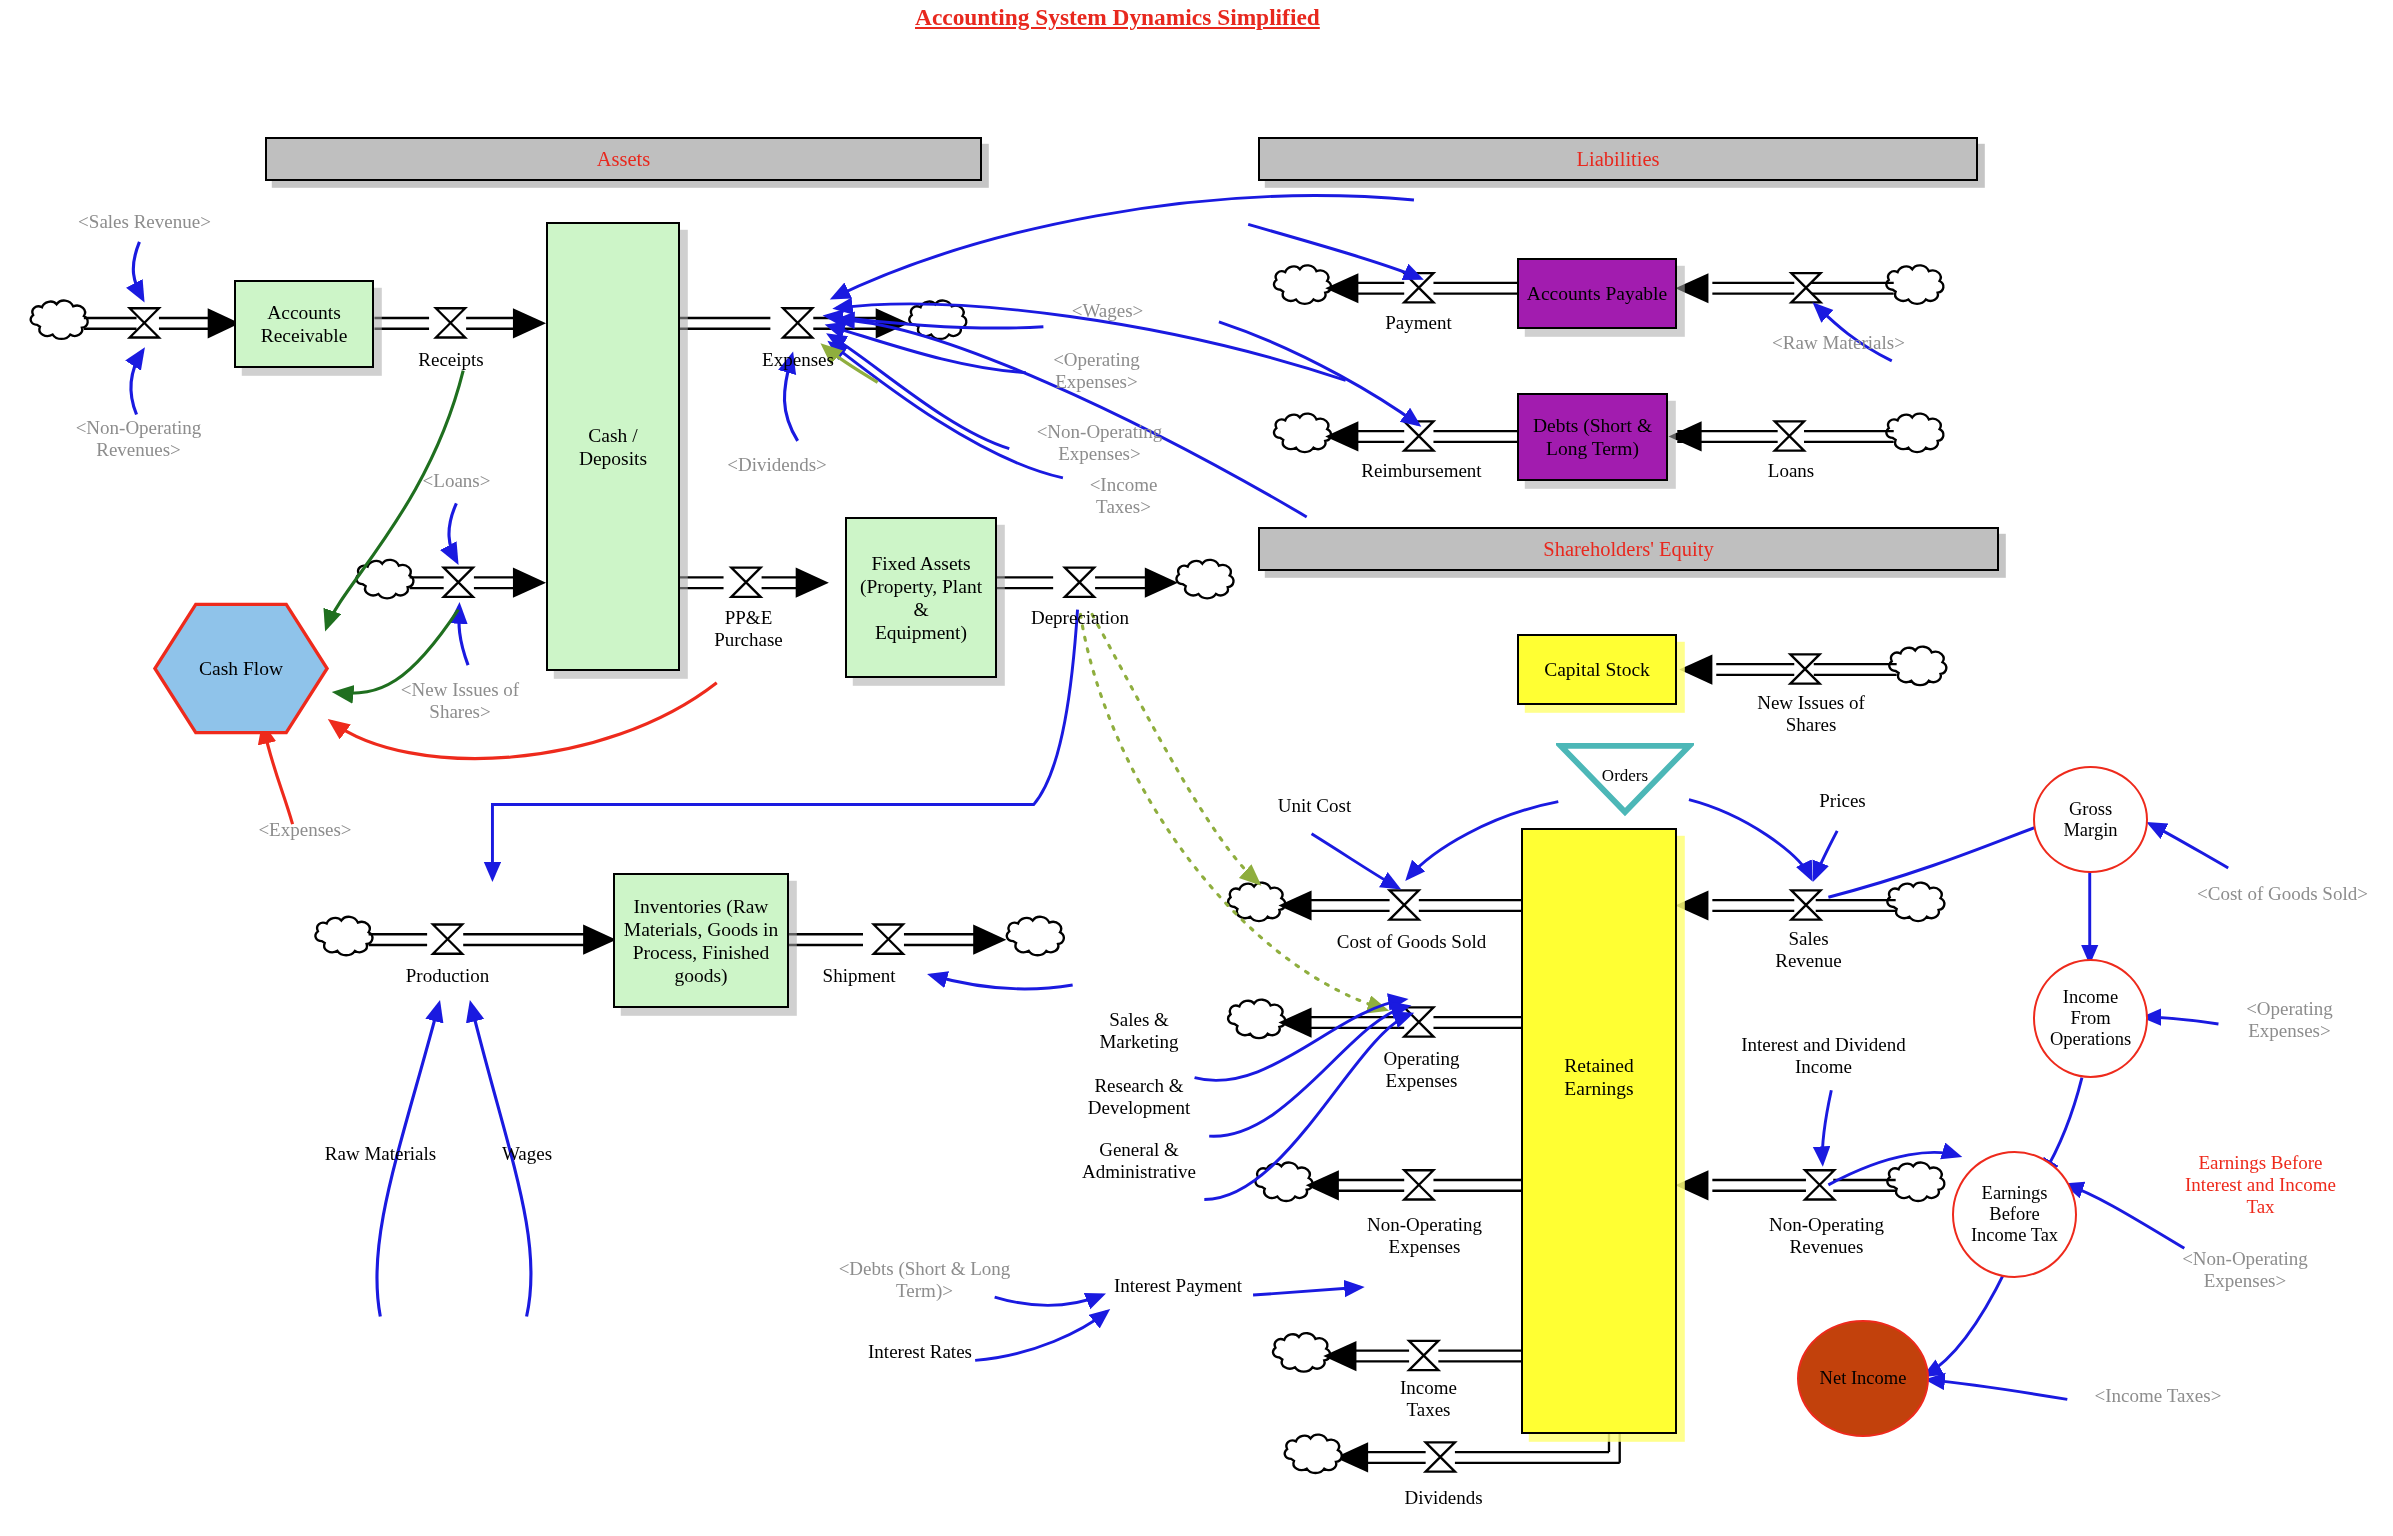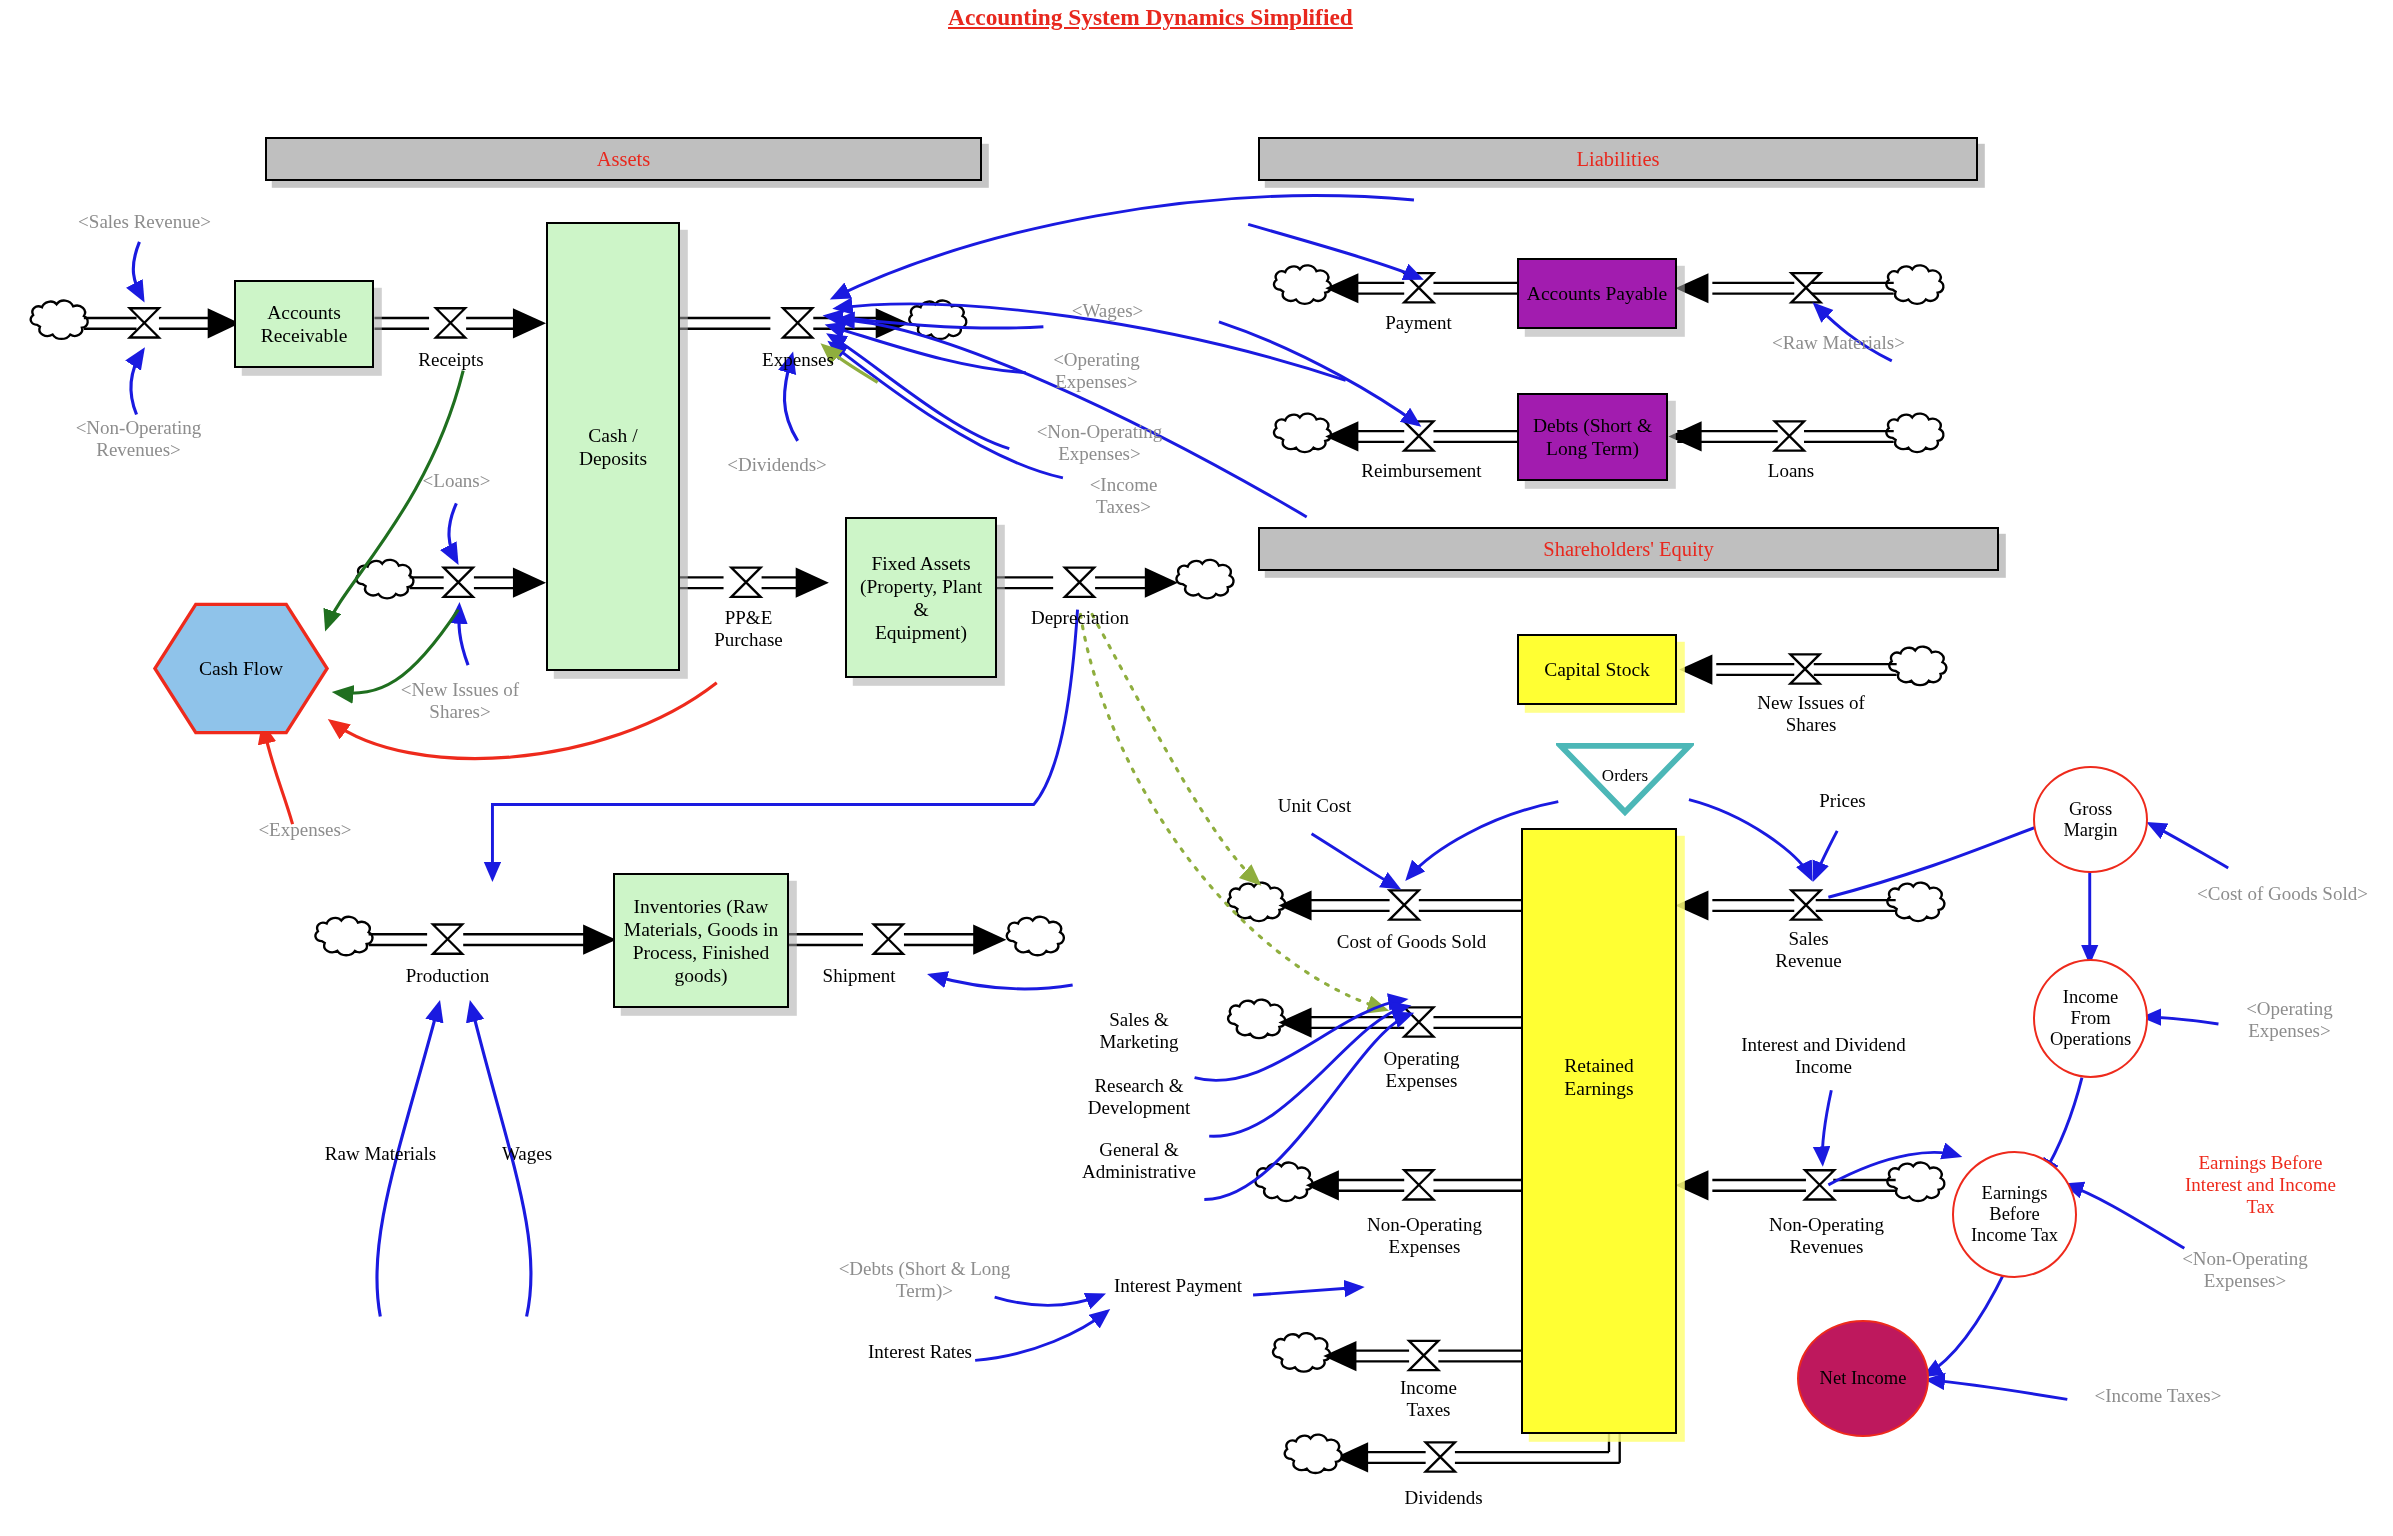--- a/index.html
+++ b/index.html
@@ -72,21 +72,21 @@
   .circ {
     position:absolute;
     border:2.5px solid #ee2a1c;
     border-radius:50%;
     background:#ffffff;
     display:flex; align-items:center; justify-content:center;
     text-align:center;
     font-size:18.5px;
     line-height:1.13;
   }
-  .circ.blue { background:#be185d; }
+  .circ.blue { background:#c2410c; }
 
   
   .flowlabel {
     position:absolute;
     font-size:19px;
     color:#000;
     text-align:center;
     line-height:1.15;
     white-space:pre-line;
   }
@@ -397,21 +397,21 @@
 
   <path d="M1285,1328 C1330,1325 1370,1322 1395,1320" fill="none" stroke="#1a1ae0" stroke-width="3" marker-end="url(#blueArrow)"></path>
 
   <path d="M1940,370 C1900,350 1880,330 1862,313" fill="none" stroke="#1a1ae0" stroke-width="3" marker-end="url(#blueArrow)"></path>
 
   <path d="M1280,230 C1350,250 1420,270 1456,285" fill="none" stroke="#1a1ae0" stroke-width="3" marker-end="url(#blueArrow)"></path>
 
   <path d="M1250,330 C1340,360 1420,410 1454,435" fill="none" stroke="#1a1ae0" stroke-width="3" marker-end="url(#blueArrow)"></path>
 </svg>
 
-<div class="title" style="left:948px; top:3.9px;">Accounting System Dynamics Simplified</div>
+<div class="title" style="left:915px; top:3.9px;">Accounting System Dynamics Simplified</div>
 
 <div class="banner" style="left:265px; top:137px; width:717px; height:44px;">
   <span>Assets</span>
 </div>
 <div class="banner" style="left:1258px; top:137px; width:720px; height:44px;">
   <span>Liabilities</span>
 </div>
 <div class="banner" style="left:1258px; top:527px; width:741px; height:44px;">
   <span>Shareholders' Equity</span>
 </div>

